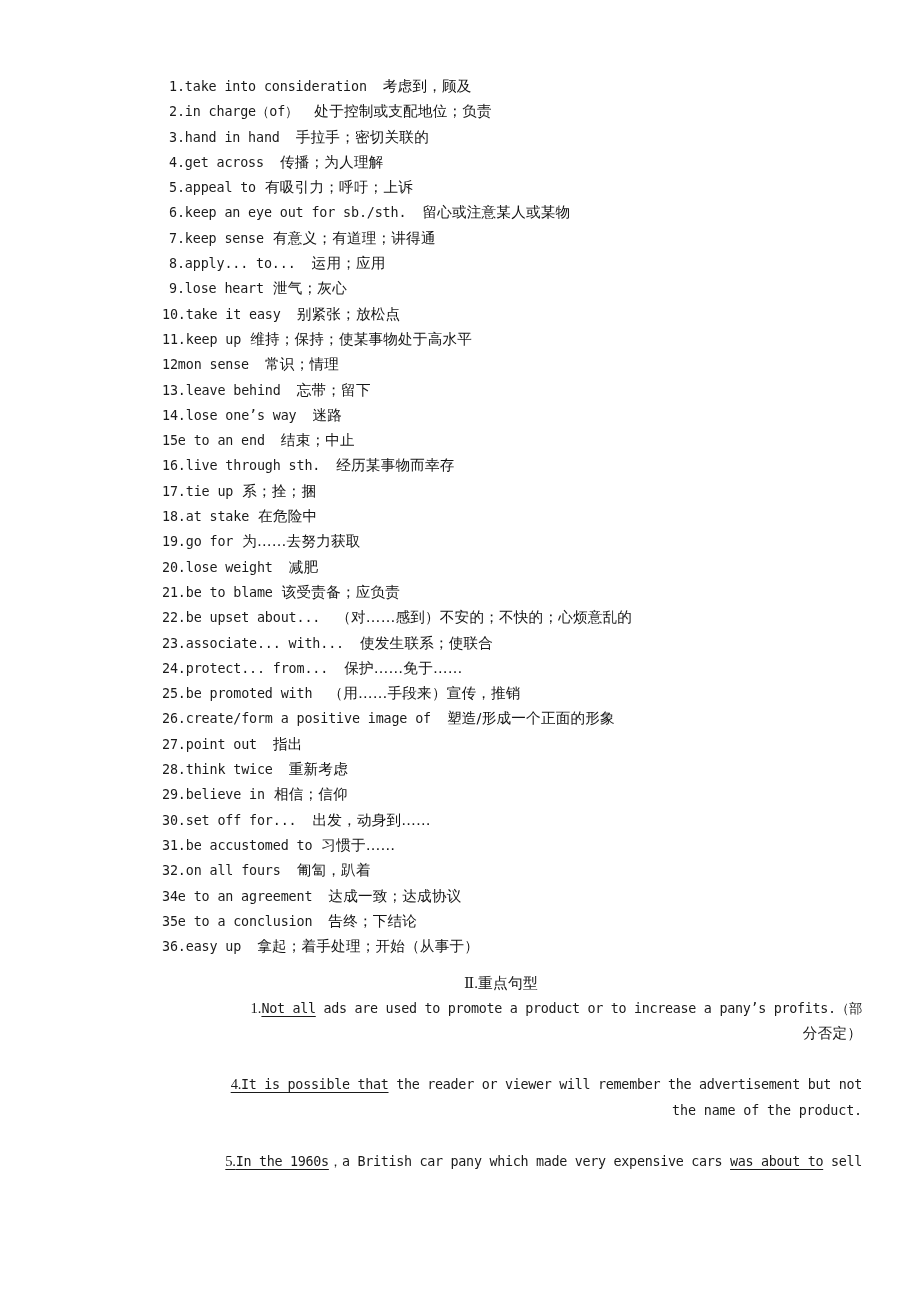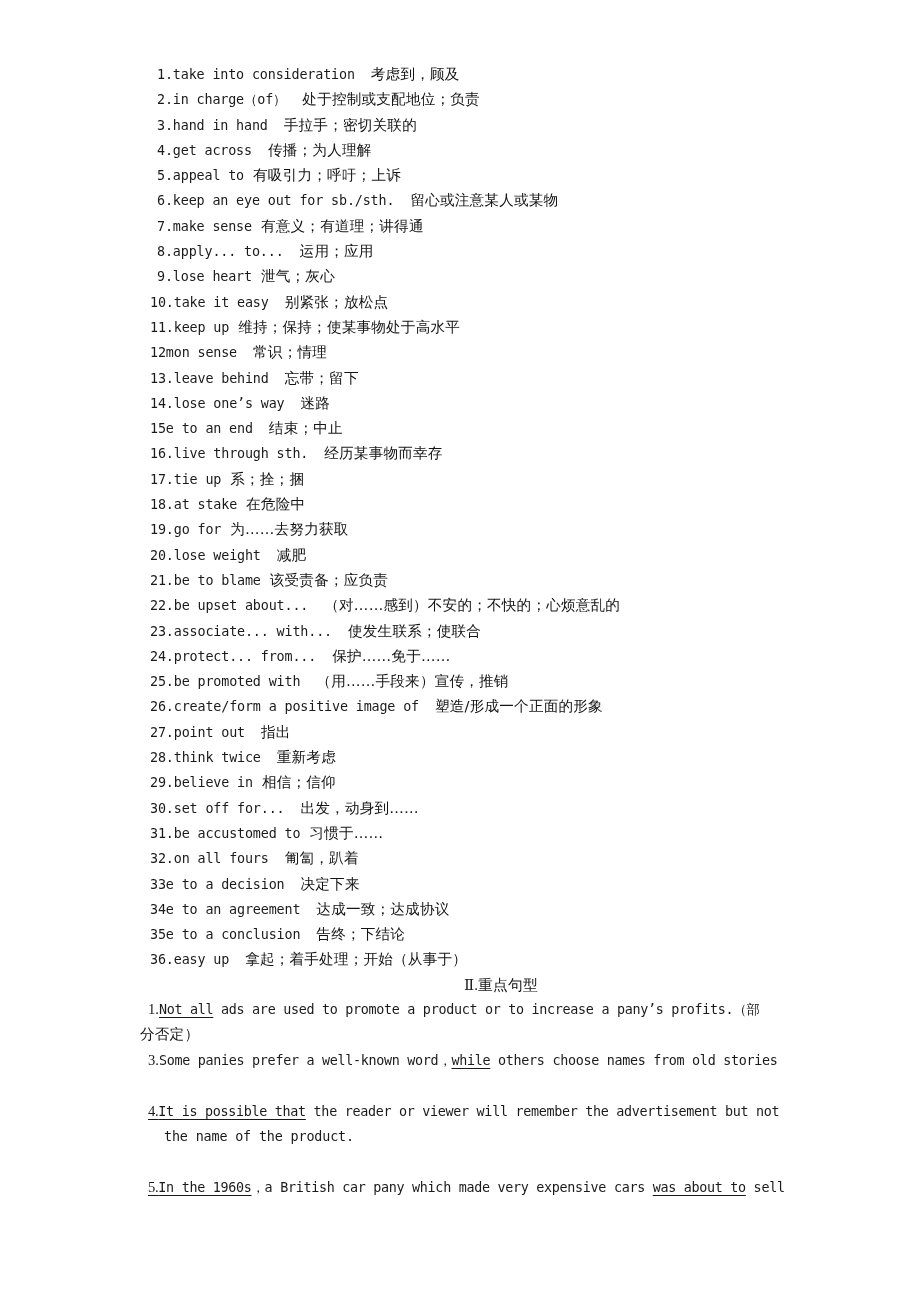--- a/index.html
+++ b/index.html
@@ -28,21 +28,21 @@
 
   .content {
     position: absolute;
     left: 72px;
     top: 62px;
     width: 790px;
   }
 
   
   .phrase-list {
-    margin: 0;
+    margin: 12px;
     padding: 0;
     list-style: none;
   }
   .phrase-row {
     font-size: 15.1px;
     line-height: 24.3px;
     white-space: nowrap;
     padding-left: 85px;
     letter-spacing: 0.1px;
   }
@@ -80,20 +80,21 @@
   }
   .section-heading .cn {
     font-size: 14.8px;
   }
 
   
   .sentence-list {
     margin: 0;
     padding: 0;
     list-style: none;
+    text-align: right;
   }
   .sentence-item {
     font-size: 14px;
     line-height: 24.3px;
     padding-left: 85px;
     text-indent: -9px;
   }
   .sentence-item.hang-flush {
     padding-left: 76px;
     text-indent: 0;
@@ -139,21 +140,21 @@
       <li class="phrase-row"><span class="num en">2.</span><span class="en">in charge（of）</span><span class="gap-md"></span><span class="cn">处于控制或支配地位；负责</span></li>
 
       <li class="phrase-row"><span class="num en">3.</span><span class="en">hand in hand</span><span class="gap-md"></span><span class="cn">手拉手；密切关联的</span></li>
 
       <li class="phrase-row"><span class="num en">4.</span><span class="en">get across</span><span class="gap-md"></span><span class="cn">传播；为人理解</span></li>
 
       <li class="phrase-row"><span class="num en">5.</span><span class="en">appeal to</span><span class="gap-sm"></span><span class="cn">有吸引力；呼吁；上诉</span></li>
 
       <li class="phrase-row"><span class="num en">6.</span><span class="en">keep an eye out for sb./sth.</span><span class="gap-md"></span><span class="cn">留心或注意某人或某物</span></li>
 
-      <li class="phrase-row"><span class="num en">7.</span><span class="en">make sense</span><span class="gap-sm"></span><span class="cn">有意义；有道理；讲得通</span></li>
+      <li class="phrase-row"><span class="num en">7.</span><span class="en">keep sense</span><span class="gap-sm"></span><span class="cn">有意义；有道理；讲得通</span></li>
 
       <li class="phrase-row"><span class="num en">8.</span><span class="en">apply... to...</span><span class="gap-md"></span><span class="cn">运用；应用</span></li>
 
       <li class="phrase-row"><span class="num en">9.</span><span class="en">lose heart</span><span class="gap-sm"></span><span class="cn">泄气；灰心</span></li>
 
       <li class="phrase-row wide"><span class="num en">10.</span><span class="en">take it easy</span><span class="gap-md"></span><span class="cn">别紧张；放松点</span></li>
 
       <li class="phrase-row wide"><span class="num en">11.</span><span class="en">keep up</span><span class="gap-sm"></span><span class="cn">维持；保持；使某事物处于高水平</span></li>
 
       <li class="phrase-row wide"><span class="num en">12</span><span class="en">mon sense</span><span class="gap-md"></span><span class="cn">常识；情理</span></li>
@@ -191,42 +192,40 @@
       <li class="phrase-row wide"><span class="num en">28.</span><span class="en">think twice</span><span class="gap-md"></span><span class="cn">重新考虑</span></li>
 
       <li class="phrase-row wide"><span class="num en">29.</span><span class="en">believe in</span><span class="gap-sm"></span><span class="cn">相信；信仰</span></li>
 
       <li class="phrase-row wide"><span class="num en">30.</span><span class="en">set off for...</span><span class="gap-md"></span><span class="cn">出发，动身到……</span></li>
 
       <li class="phrase-row wide"><span class="num en">31.</span><span class="en">be accustomed to</span><span class="gap-sm"></span><span class="cn">习惯于……</span></li>
 
       <li class="phrase-row wide"><span class="num en">32.</span><span class="en">on all fours</span><span class="gap-md"></span><span class="cn">匍匐，趴着</span></li>
 
-      <li class="phrase-row wide"><span class="num en">33</span><span class="en">e to a decision</span><span class="gap-md"></span><span class="cn">决定下来</span></li>
 
       <li class="phrase-row wide"><span class="num en">34</span><span class="en">e to an agreement</span><span class="gap-md"></span><span class="cn">达成一致；达成协议</span></li>
 
       <li class="phrase-row wide"><span class="num en">35</span><span class="en">e to a conclusion</span><span class="gap-md"></span><span class="cn">告终；下结论</span></li>
 
       <li class="phrase-row wide"><span class="num en">36.</span><span class="en">easy up</span><span class="gap-md"></span><span class="cn">拿起；着手处理；开始（从事于）</span></li>
 
     </ul>
 
     <div class="section-heading"><span class="rn">Ⅱ.</span><span class="cn">重点句型</span></div>
 
     <ul class="sentence-list">
 
       <li>
         <div class="sentence-item"><span class="num">1.</span><span class="en u">Not all</span><span class="en"> ads are used to promote a product or to increase a pany’s profits.（部</span></div>
         <div class="cont-flush en"><span class="cn">分否定）</span></div>
       </li>
 
 
       <li>
-        <div class="sentence-item"><span class="num">3.</span><span class="en">Some panies prefer a well-known word，</span><span class="en u">while</span><span class="en"> others choose names from old stories</span></div>
       </li>
 
       <li>
         <div class="sentence-item hang-flush"><span class="en u nowrap"><span class="num">4.</span><span class="en">It is possible that</span></span><span class="en"> the reader or viewer will remember the advertisement but not</span></div>
         <div class="cont"><span class="en">the name of the product.</span></div>
       </li>
 
       <li>
         <div class="sentence-item hang-flush"><span class="en u nowrap"><span class="num">5.</span><span class="en">In the 1960s</span></span><span class="en">，a British car pany which made very expensive cars </span><span class="en u">was about to</span><span class="en"> sell</span></div>
       </li>

